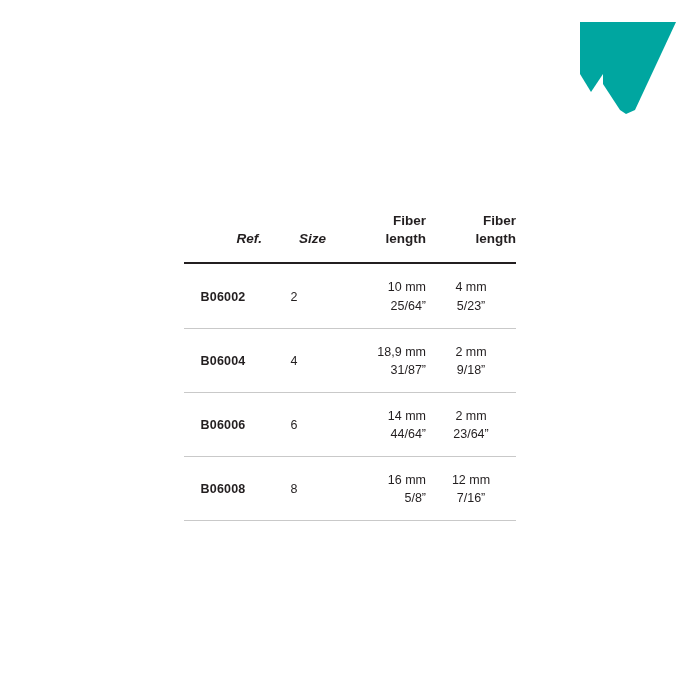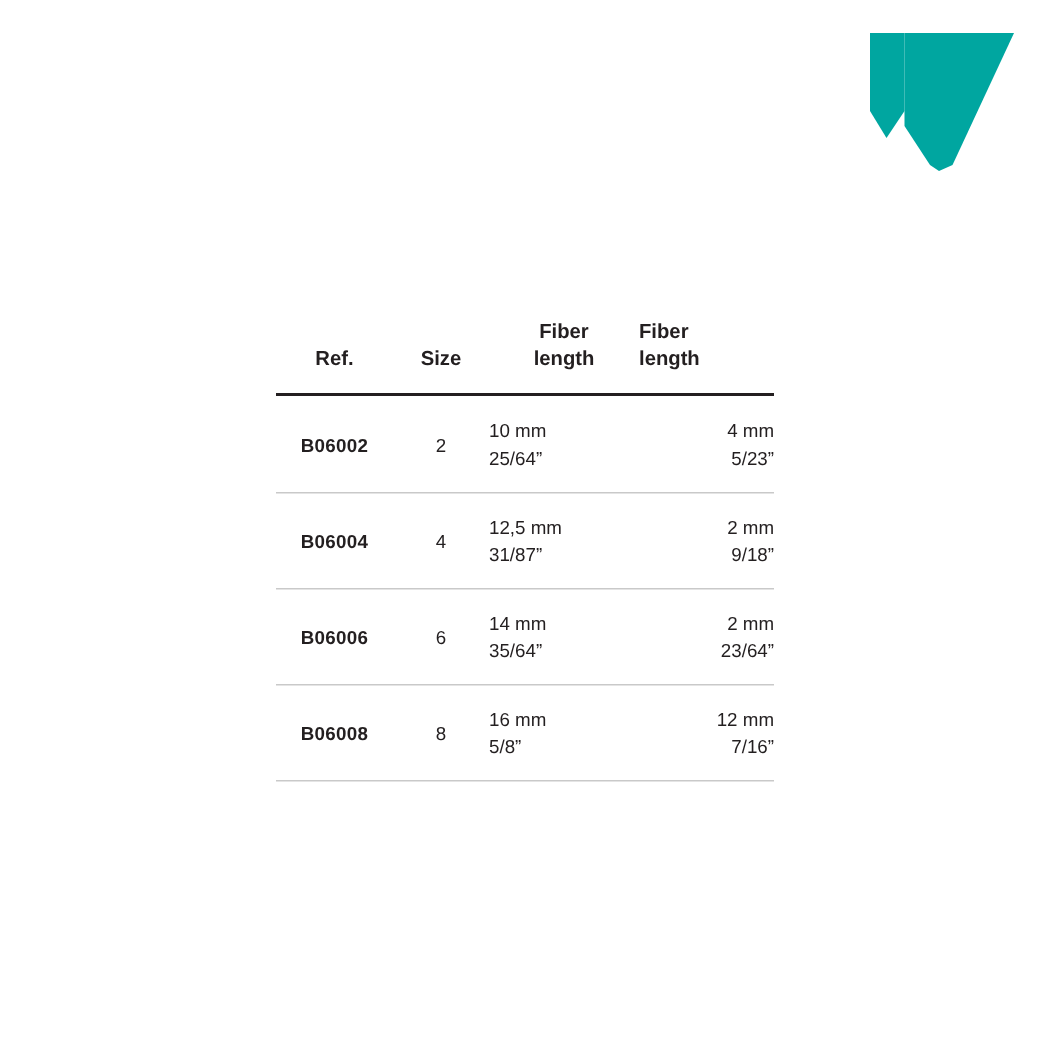--- a/index.html
+++ b/index.html
@@ -44,45 +44,45 @@
   table.spec col.c-wid   { width: 90px; }
 
   table.spec thead th {
     font-size: 13.5px;
     font-weight: bold;
     color: #231f20;
     padding: 0 0 14px 0;
     vertical-align: bottom;
     line-height: 1.35;
   }
-  th.h-ref, th.h-size { text-align: center; }
+  th.h-ref, th.h-size { text-align: center; font-style: italic; }
   th.h-len { text-align: center; }
   th.h-wid { text-align: left; }
 
-  table.spec thead tr th { border-bottom: 2.2px solid #231f20; }
+  table.spec thead tr th { border-bottom: 2.2px solid #231f20; text-align: right; }
 
   table.spec tbody td {
     padding: 14px 0 13px 0;
     font-size: 12.5px;
     line-height: 1.45;
     border-bottom: 1.1px solid #c9c9c9;
     vertical-align: middle;
   }
   table.spec tbody tr:last-child td { border-bottom: 1.1px solid #c9c9c9; }
 
   td.ref {
     font-weight: bold;
     font-size: 12.5px;
     text-align: center;
     padding-left: 2px;
     letter-spacing: 0.2px;
   }
   td.size { text-align: center; }
-  td.len  { text-align: left; }
-  td.wid  { text-align: right; }
+  td.len  { text-align: right; }
+  td.wid  { text-align: center; }
 
   .val-line { display: block; white-space: nowrap; }
 </style>
 </head>
 <body>
 
 <div class="logo">
   <svg width="96" height="92" viewBox="0 0 96 92" xmlns="http://www.w3.org/2000/svg">
     <polygon points="0,0 23,0 23,52 11,70 0,52" fill="#00a6a0"></polygon>
     <polygon points="23,52 23,0 96,0 55,88 40,88 23,62" fill="#00a6a0"></polygon>
@@ -122,34 +122,34 @@
         </td>
         <td class="wid">
           <span class="val-line">4 mm</span>
           <span class="val-line">5/23”</span>
         </td>
       </tr>
       <tr>
         <td class="ref">B06004</td>
         <td class="size">4</td>
         <td class="len">
-          <span class="val-line">12,5 mm</span>
+          <span class="val-line">18,9 mm</span>
           <span class="val-line">31/87”</span>
         </td>
         <td class="wid">
           <span class="val-line">2 mm</span>
           <span class="val-line">9/18”</span>
         </td>
       </tr>
       <tr>
         <td class="ref">B06006</td>
         <td class="size">6</td>
         <td class="len">
           <span class="val-line">14 mm</span>
-          <span class="val-line">35/64”</span>
+          <span class="val-line">44/64”</span>
         </td>
         <td class="wid">
           <span class="val-line">2 mm</span>
           <span class="val-line">23/64”</span>
         </td>
       </tr>
       <tr>
         <td class="ref">B06008</td>
         <td class="size">8</td>
         <td class="len">

